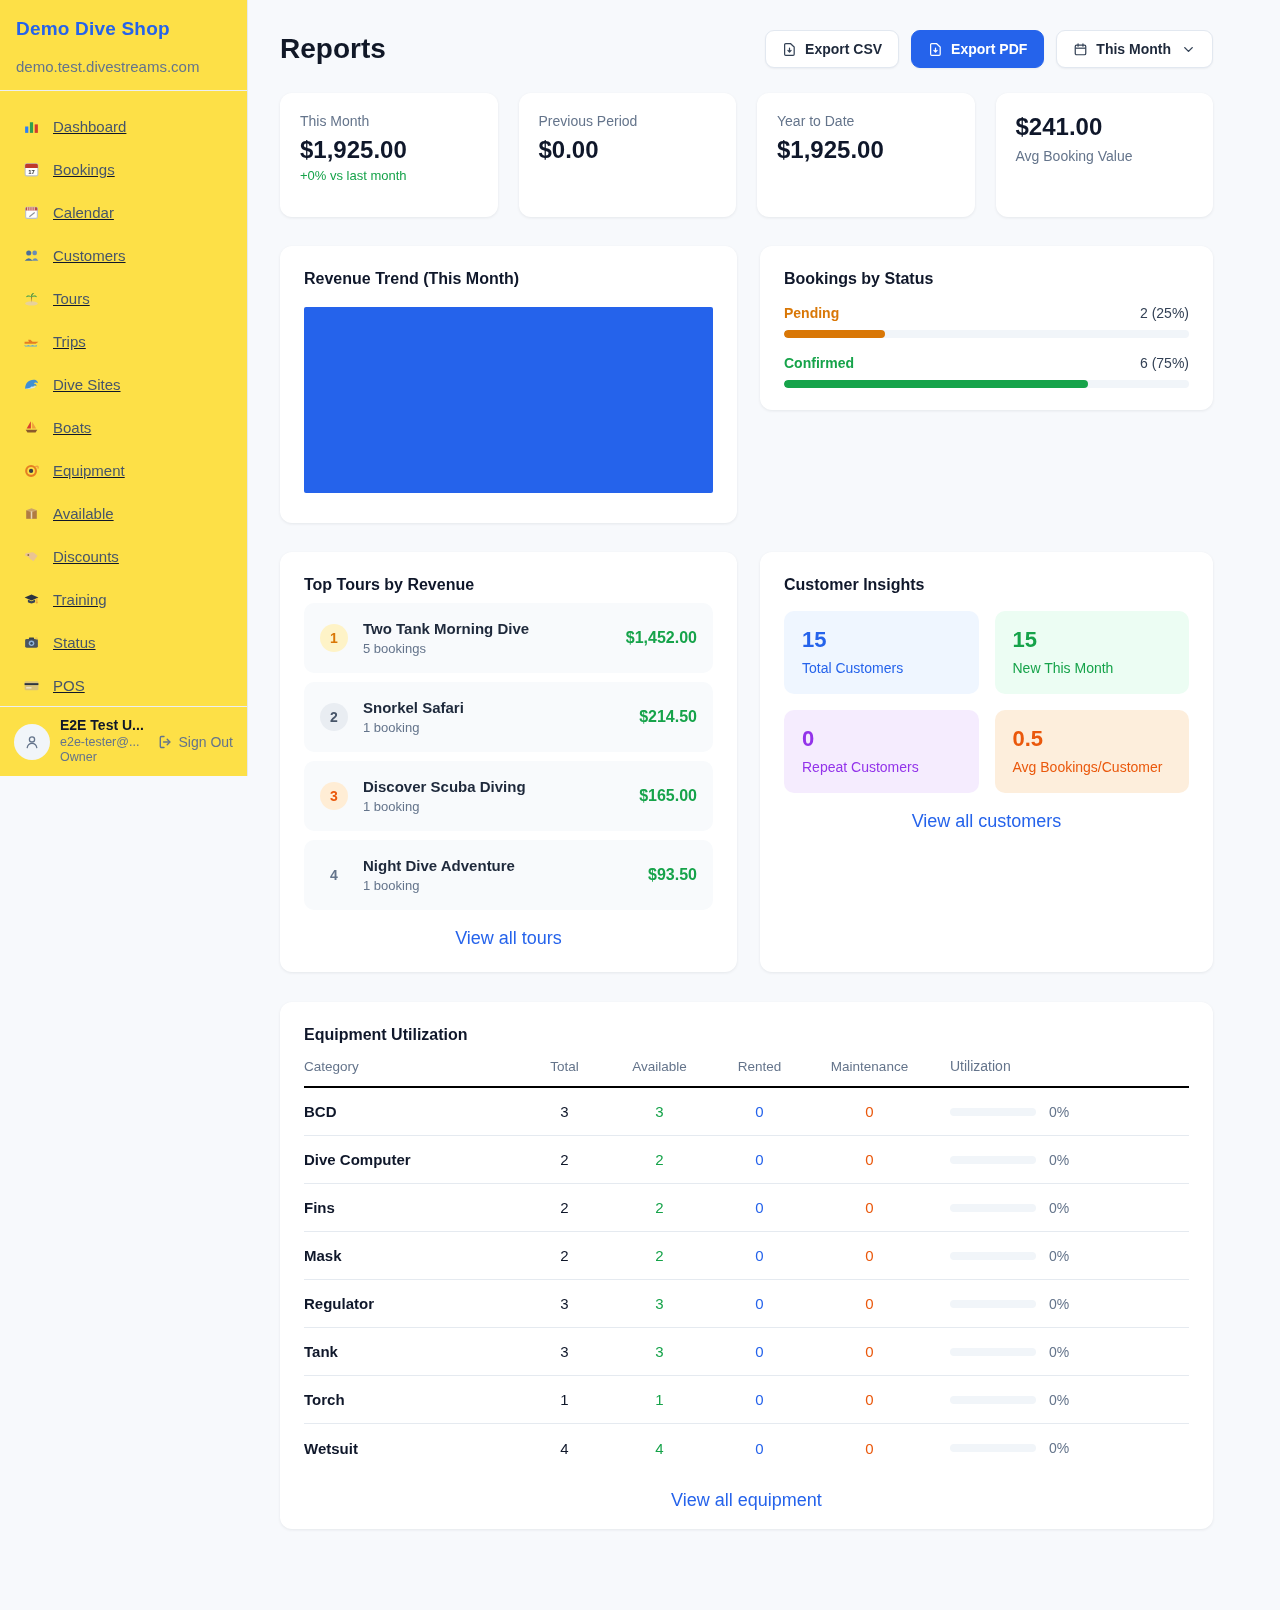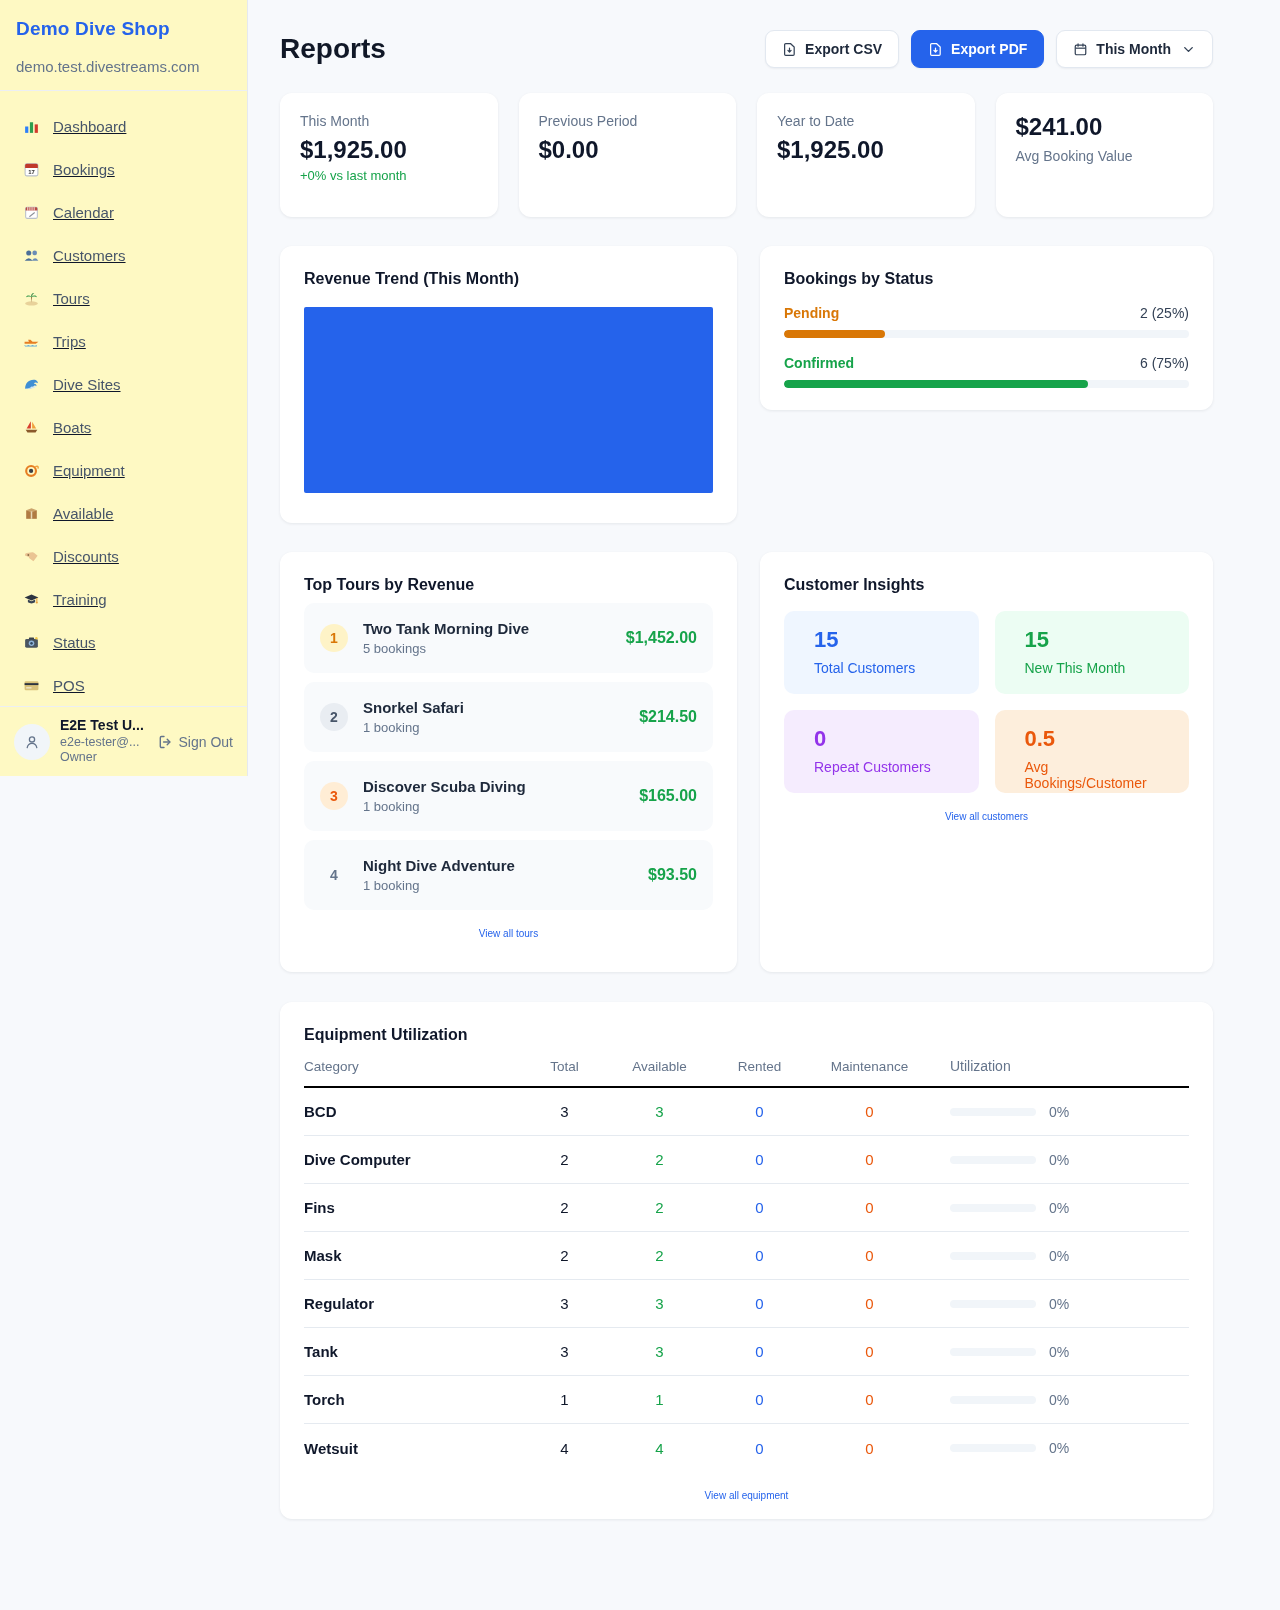--- a/index.html
+++ b/index.html
@@ -6,21 +6,21 @@
   html,body { width:1280px; height:1610px; }
   body {
     background:#f7f9fc;
     font-family:"Liberation Sans", sans-serif;
     color:#0f172a;
     position:relative;
   }
   
   .sidebar {
     position:absolute; left:0; top:0; width:248px; height:776px;
-    background:#fef9c3; border-right:1px solid #e5e9f0;
+    background:#fde047; border-right:1px solid #e5e9f0;
     display:flex; flex-direction:column;
   }
   .sidebar-header { padding:18px 16px 15px; border-bottom:1px solid #eceff4; }
   .shop-name { color:#2563eb; font-size:19px; font-weight:bold; letter-spacing:.2px; }
   .subdomain { color:#64748b; font-size:15px; margin-top:18px; }
   .nav { flex:1; padding:14px 8px 0; overflow:hidden;text-decoration:underline; }
   .nav-item {
     display:flex; align-items:center; gap:13px;
     padding:10px 14px; border-radius:8px; cursor:pointer;
     color:#475569; font-size:15px; height:43px;
@@ -94,24 +94,24 @@
     display:flex; align-items:center; justify-content:center;
     font-size:14px; font-weight:bold; margin-right:15px; color:#64748b;
   }
   .rank-1 { background:#fef3c7; color:#d97706; }
   .rank-2 { background:#e9edf2; color:#475569; }
   .rank-3 { background:#ffedd5; color:#ea580c; }
   .tour-info { min-width:0; }
   .tour-name { font-size:15px; font-weight:bold; color:#1e293b; }
   .tour-bookings { font-size:13px; color:#64748b; margin-top:4px; }
   .tour-revenue { margin-left:auto; font-size:16px; font-weight:bold; color:#16a34a; }
-  .card-link { display:block; text-align:center; color:#2563eb; font-size:10px; margin-top:18px; cursor:pointer; text-decoration:none; }
+  .card-link { display:block; text-align:center; color:#2563eb; font-size:18px; margin-top:18px; cursor:pointer; text-decoration:none; }
   .insights-card { padding:24px; height:420px; }
   .tiles { display:grid; grid-template-columns:1fr 1fr; gap:16px; margin-top:17px; }
-  .tile { border-radius:10px; padding:16px 30px; height:83px; }
+  .tile { border-radius:10px; padding:16px 18px; height:83px; }
   .tile-value { font-size:22px; font-weight:bold; }
   .tile-label { font-size:14px; margin-top:7px; }
   .tile-blue   { background:#eff6ff; } .tile-blue   .tile-value, .tile-blue   .tile-label { color:#2563eb; }
   .tile-green  { background:#ecfdf3; } .tile-green  .tile-value, .tile-green  .tile-label { color:#16a34a; }
   .tile-purple { background:#f5ecfe; } .tile-purple .tile-value, .tile-purple .tile-label { color:#9333ea; }
   .tile-orange { background:#fdeedc; } .tile-orange .tile-value, .tile-orange .tile-label { color:#ea580c; }
   
   .equipment-card { margin-top:30px; padding:24px 24px 18px; }
   .trow { display:flex; align-items:center; }
   .thead { color:#64748b; font-size:13.5px; padding:14px 0 12px; border-bottom:2px solid #000000; }

